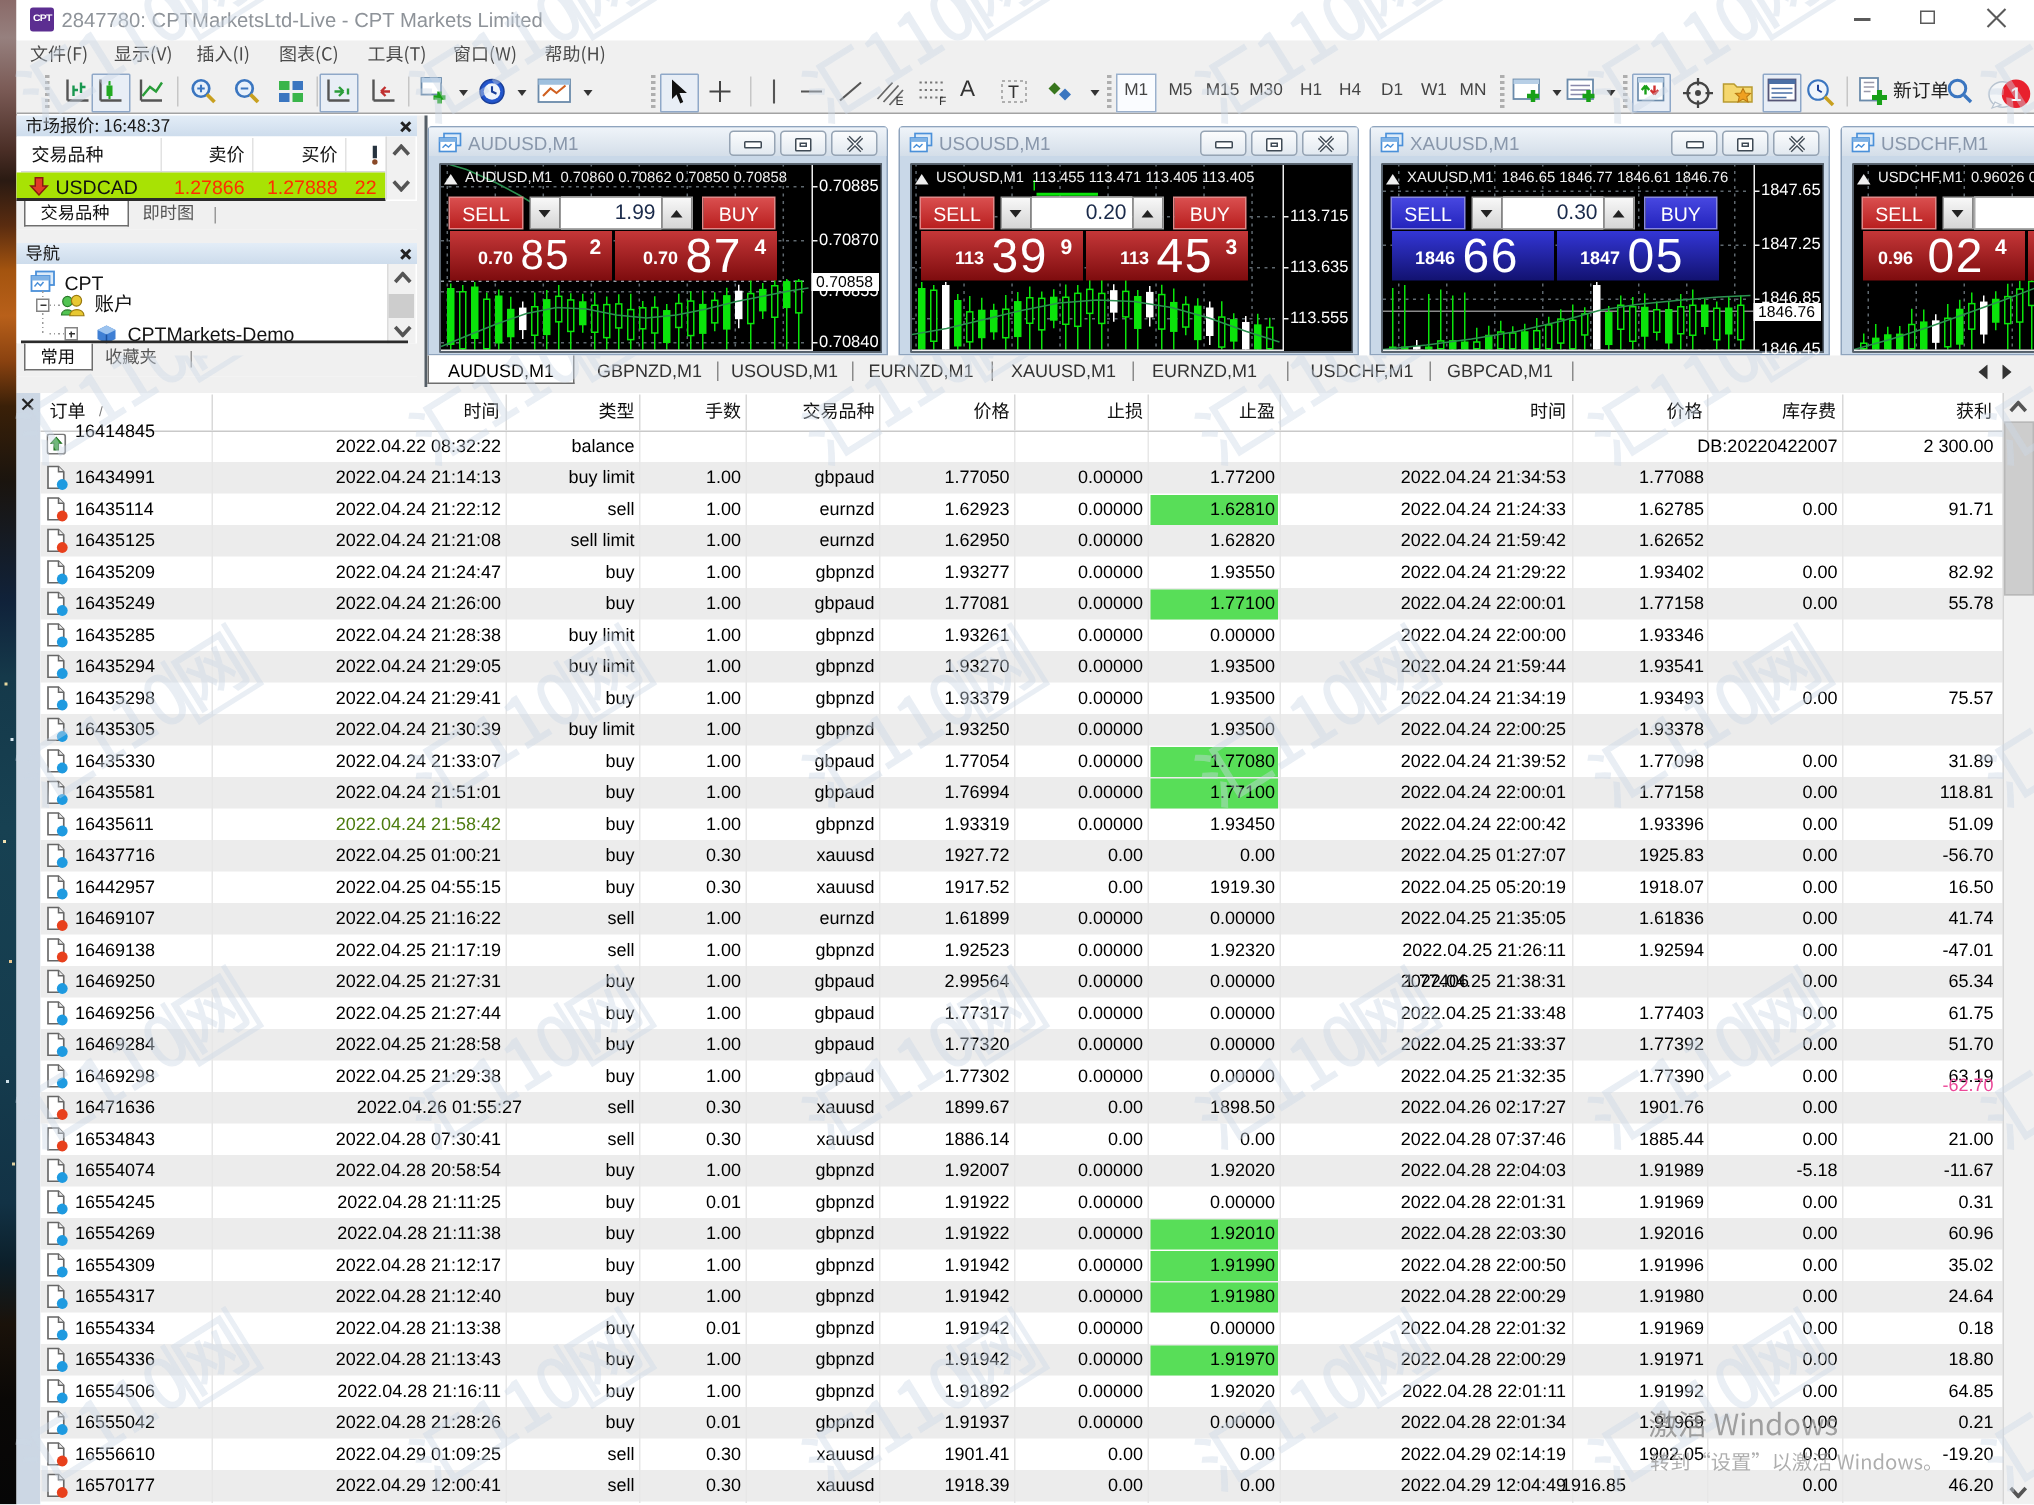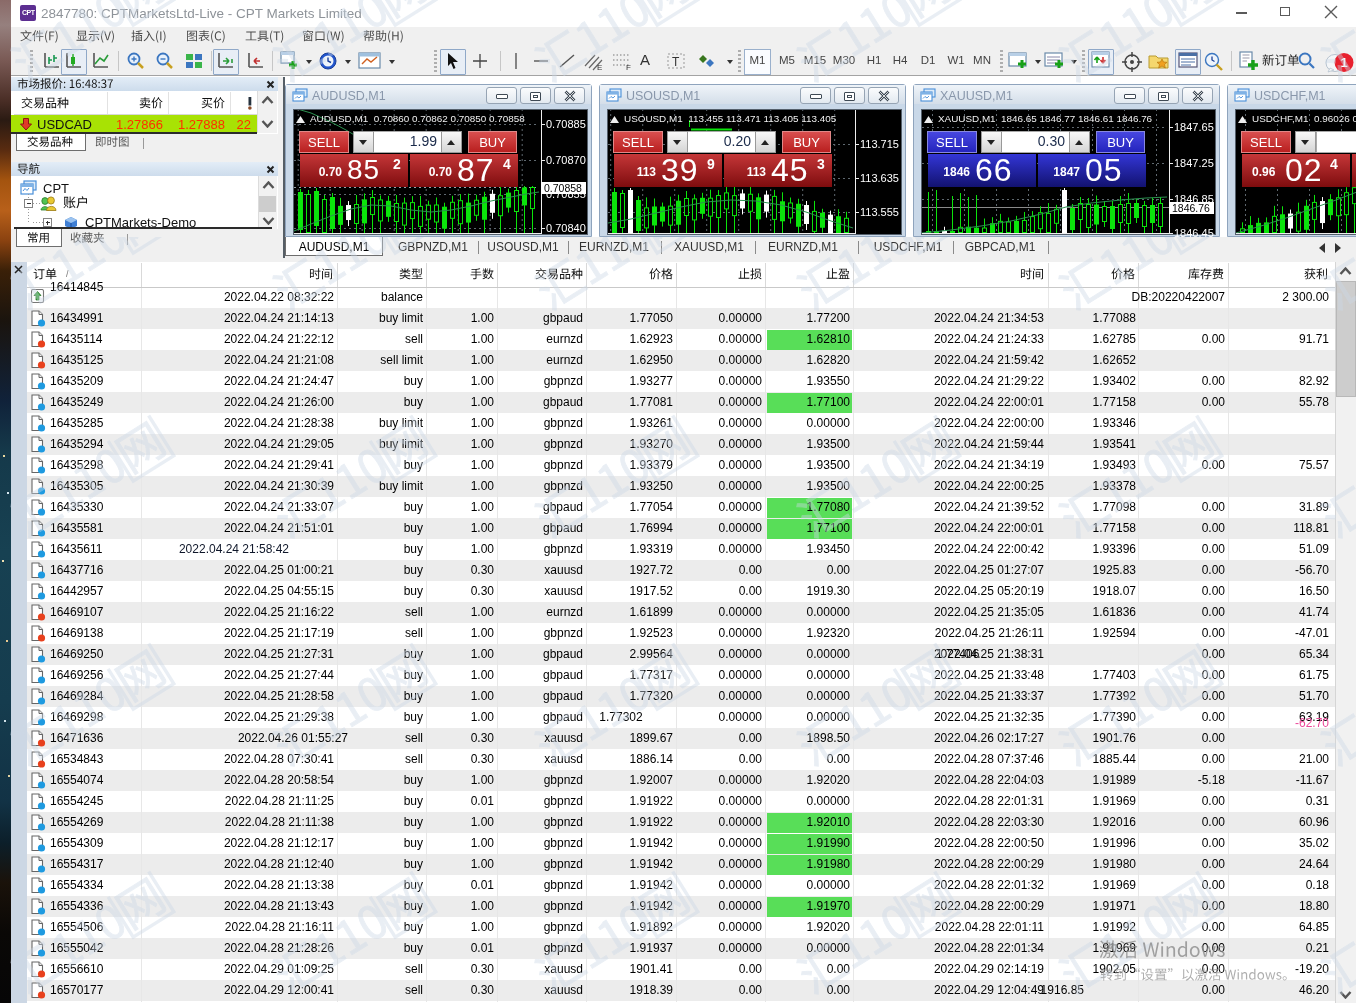--- a/index.html
+++ b/index.html
@@ -1342,21 +1342,21 @@
     <div class="ab" style="left:844px;top:521px;width:200px;text-align:right;font-size:12px;color:#000;white-space:pre;">2022.04.24 22:00:01</div>
     <div class="ab" style="left:936px;top:521px;width:200px;text-align:right;font-size:12px;color:#000;white-space:pre;">1.77158</div>
     <div class="ab" style="left:1025px;top:521px;width:200px;text-align:right;font-size:12px;color:#000;white-space:pre;">0.00</div>
     <div class="ab" style="left:1129px;top:521px;width:200px;text-align:right;font-size:12px;color:#000;white-space:pre;">118.81</div>
     <div class="ab" style="left:31px;top:541px"><svg width="15" height="17" viewBox="0 0 15 17">
         <path d="M1 1 H8 L11.5 4.5 V15.5 H1 Z" fill="#fff" stroke="#666" stroke-width="1.1"></path>
         <path d="M8 1 L8 4.5 L11.5 4.5" fill="#eee" stroke="#666" stroke-width="1"></path>
         <circle cx="10.5" cy="13" r="3.6" fill="#1e9ae0"></circle>
       </svg></div>
     <div class="ab" style="left:50px;top:542px;font-size:12px;color:#000;white-space:pre;">16435611</div>
-    <div class="ab" style="left:134px;top:542px;width:200px;text-align:center;font-size:12px;color:#0f172a;white-space:pre;">2022.04.24 21:58:42</div>
+    <div class="ab" style="left:134px;top:542px;width:200px;text-align:right;font-size:12px;color:#4d7c0f;white-space:pre;">2022.04.24 21:58:42</div>
     <div class="ab" style="left:223px;top:542px;width:200px;text-align:right;font-size:12px;color:#000;white-space:pre;">buy</div>
     <div class="ab" style="left:294px;top:542px;width:200px;text-align:right;font-size:12px;color:#000;white-space:pre;">1.00</div>
     <div class="ab" style="left:383px;top:542px;width:200px;text-align:right;font-size:12px;color:#000;white-space:pre;">gbpnzd</div>
     <div class="ab" style="left:473px;top:542px;width:200px;text-align:right;font-size:12px;color:#000;white-space:pre;">1.93319</div>
     <div class="ab" style="left:562px;top:542px;width:200px;text-align:right;font-size:12px;color:#000;white-space:pre;">0.00000</div>
     <div class="ab" style="left:650px;top:542px;width:200px;text-align:right;font-size:12px;color:#000;white-space:pre;">1.93450</div>
     <div class="ab" style="left:844px;top:542px;width:200px;text-align:right;font-size:12px;color:#000;white-space:pre;">2022.04.24 22:00:42</div>
     <div class="ab" style="left:936px;top:542px;width:200px;text-align:right;font-size:12px;color:#000;white-space:pre;">1.93396</div>
     <div class="ab" style="left:1025px;top:542px;width:200px;text-align:right;font-size:12px;color:#000;white-space:pre;">0.00</div>
     <div class="ab" style="left:1129px;top:542px;width:200px;text-align:right;font-size:12px;color:#000;white-space:pre;">51.09</div>
@@ -1482,21 +1482,21 @@
     <div class="ab" style="left:31px;top:709px"><svg width="15" height="17" viewBox="0 0 15 17">
         <path d="M1 1 H8 L11.5 4.5 V15.5 H1 Z" fill="#fff" stroke="#666" stroke-width="1.1"></path>
         <path d="M8 1 L8 4.5 L11.5 4.5" fill="#eee" stroke="#666" stroke-width="1"></path>
         <circle cx="10.5" cy="13" r="3.6" fill="#1e9ae0"></circle>
       </svg></div>
     <div class="ab" style="left:50px;top:710px;font-size:12px;color:#000;white-space:pre;">16469298</div>
     <div class="ab" style="left:134px;top:710px;width:200px;text-align:right;font-size:12px;color:#000;white-space:pre;">2022.04.25 21:29:38</div>
     <div class="ab" style="left:223px;top:710px;width:200px;text-align:right;font-size:12px;color:#000;white-space:pre;">buy</div>
     <div class="ab" style="left:294px;top:710px;width:200px;text-align:right;font-size:12px;color:#000;white-space:pre;">1.00</div>
     <div class="ab" style="left:383px;top:710px;width:200px;text-align:right;font-size:12px;color:#000;white-space:pre;">gbpaud</div>
-    <div class="ab" style="left:473px;top:710px;width:200px;text-align:center;font-size:12px;color:#000;white-space:pre;margin-left:48px;">1.77302</div>
+    <div class="ab" style="left:473px;top:710px;width:200px;text-align:right;font-size:12px;color:#000;white-space:pre;">1.77302</div>
     <div class="ab" style="left:562px;top:710px;width:200px;text-align:right;font-size:12px;color:#000;white-space:pre;">0.00000</div>
     <div class="ab" style="left:650px;top:710px;width:200px;text-align:right;font-size:12px;color:#000;white-space:pre;">0.00000</div>
     <div class="ab" style="left:844px;top:710px;width:200px;text-align:right;font-size:12px;color:#000;white-space:pre;">2022.04.25 21:32:35</div>
     <div class="ab" style="left:936px;top:710px;width:200px;text-align:right;font-size:12px;color:#000;white-space:pre;">1.77390</div>
     <div class="ab" style="left:1025px;top:710px;width:200px;text-align:right;font-size:12px;color:#000;white-space:pre;">0.00</div>
     <div class="ab" style="left:1129px;top:710px;width:200px;text-align:right;font-size:12px;color:#000;white-space:pre;">63.19</div>
     <div class="ab" style="left:31px;top:730px"><svg width="15" height="17" viewBox="0 0 15 17">
         <path d="M1 1 H8 L11.5 4.5 V15.5 H1 Z" fill="#fff" stroke="#666" stroke-width="1.1"></path>
         <path d="M8 1 L8 4.5 L11.5 4.5" fill="#eee" stroke="#666" stroke-width="1"></path>
         <circle cx="10.5" cy="13" r="3.6" fill="#e8401c"></circle>

